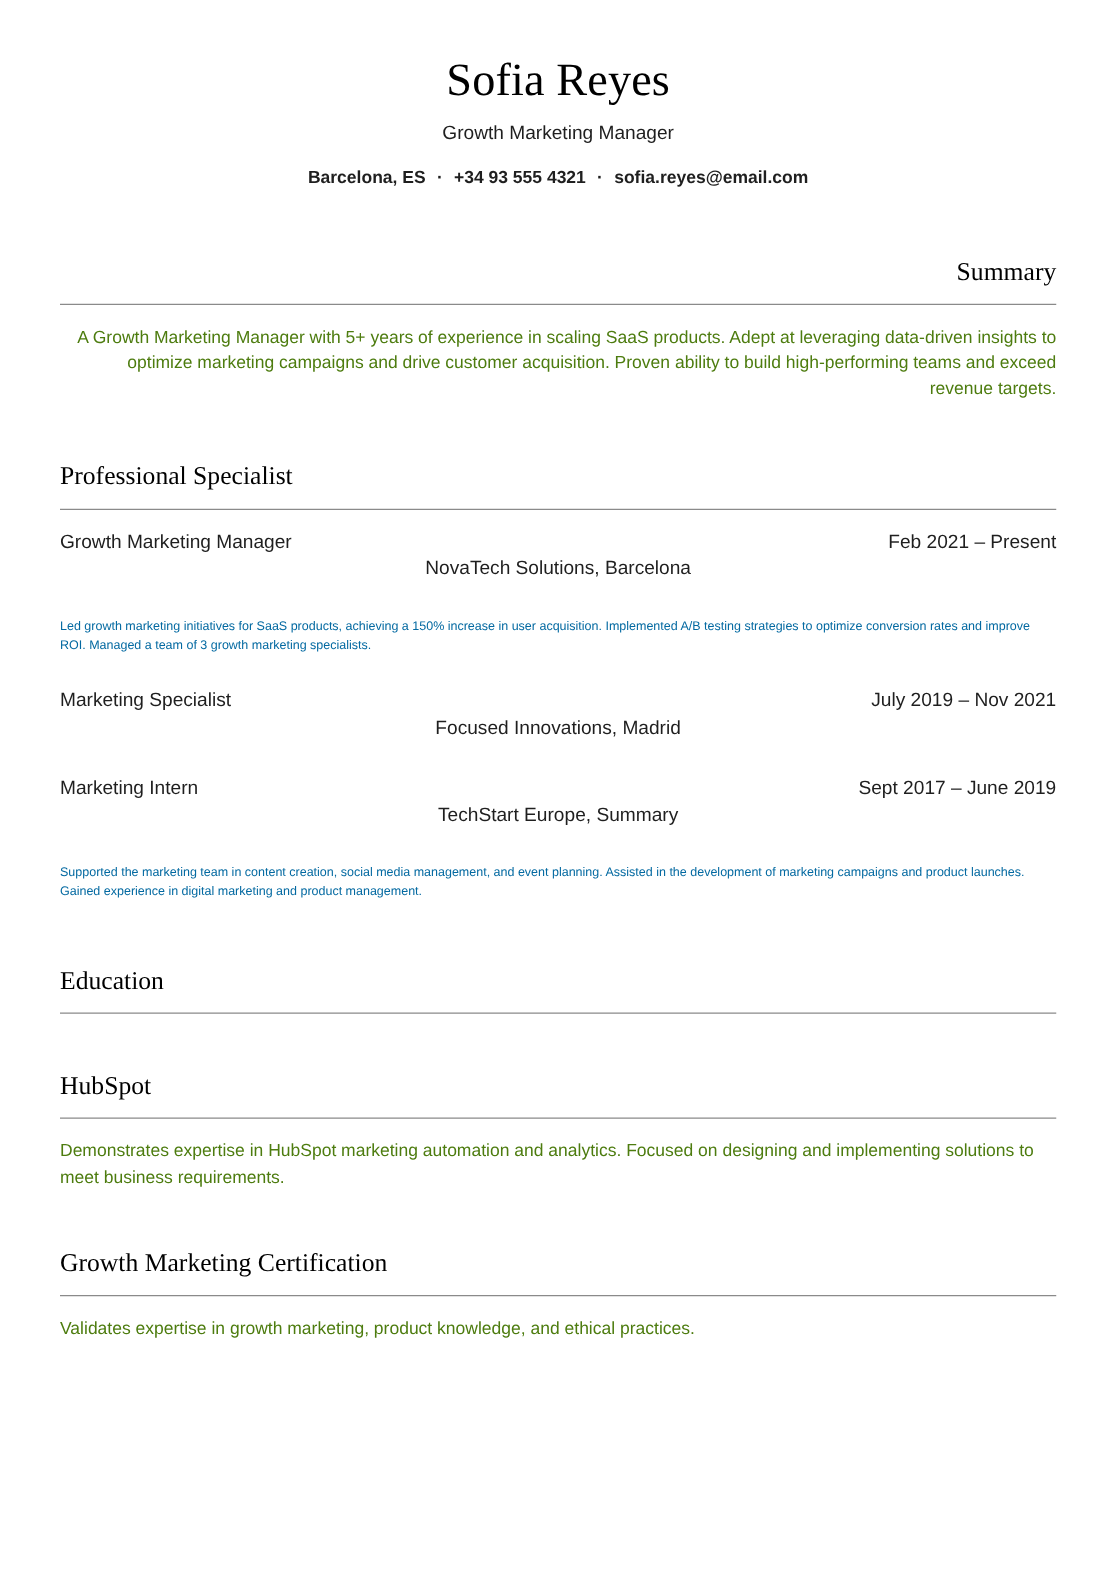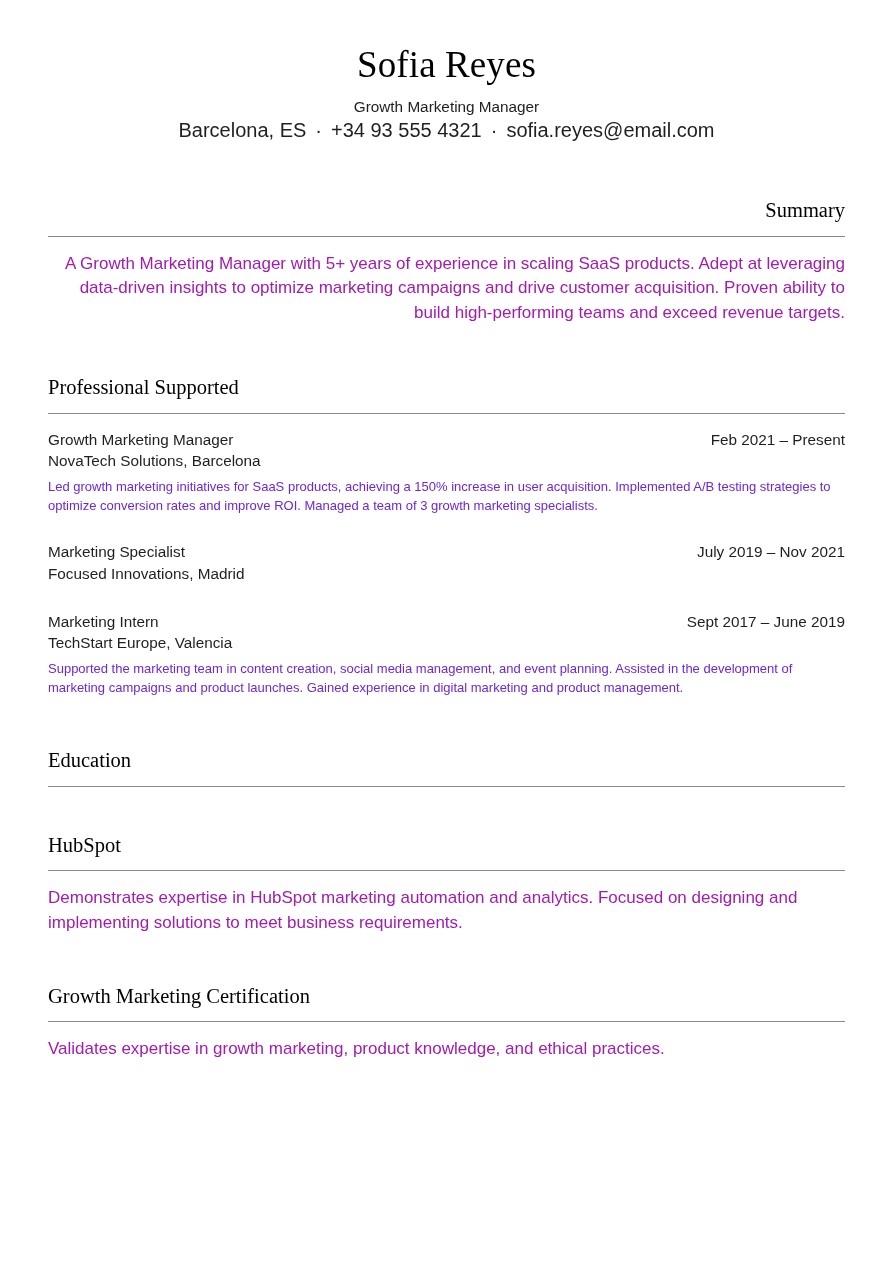--- a/index.html
+++ b/index.html
@@ -38,24 +38,25 @@
     margin: 0;
   }
   .job-title {
     font-size: 15.3px;
     font-weight: 400;
     line-height: 1.3;
     color: #1f1f1f;
     margin-top: 12px;
   }
   .contact {
-    font-size: 20px;
-    font-weight: 400;
+    font-size: 14px;
+    font-weight: 700;
     line-height: 1.3;
     color: #1f1f1f;
+    margin-top: 15px;
     white-space: nowrap;
   }
   .contact .sep {
     display: inline-block;
     padding: 0 9px;
     color: #1f1f1f;
   }
 
   
   .section {
@@ -80,23 +81,23 @@
     background: #8a8a8a;
     margin-top: 13px;
     width: 100%;
   }
 
   .section-body {
     margin-top: 15px;
   }
 
   .para {
-    font-size: 17px;
+    font-size: 14px;
     line-height: 1.47;
-    color: #a21caf;
+    color: #4d7c0f;
     margin: 0;
   }
 
   
   .entry { margin-top: 0; }
   .entry + .entry { margin-top: 26px; }
 
   .entry-row {
     display: flex;
     align-items: baseline;
@@ -112,26 +113,27 @@
     font-size: 15.3px;
     line-height: 1.42;
     color: #1f1f1f;
     white-space: nowrap;
     text-align: center;
   }
   .entry-org {
     font-size: 15.3px;
     line-height: 1.42;
     color: #1f1f1f;
+    text-align: center;
   }
   .entry-desc {
-    font-size: 13px;
+    font-size: 10px;
     line-height: 1.47;
-    color: #6d28d9;
-    margin-top: 5px;
+    color: #0369a1;
+    margin-top: 29px;
   }
   .entry-extra {
     font-size: 15.3px;
     line-height: 1.47;
     color: #1f1f1f;
     margin-top: 17px;
   }
 </style>
 </head>
 <body>
@@ -148,21 +150,21 @@
 
   <div class="section section-summary">
     <h2 class="section-heading">Summary</h2>
     <div class="rule"></div>
     <div class="section-body">
       <p class="para">A Growth Marketing Manager with 5+ years of experience in scaling SaaS products. Adept at leveraging data-driven insights to optimize marketing campaigns and drive customer acquisition. Proven ability to build high-performing teams and exceed revenue targets.</p>
     </div>
   </div>
 
   <div class="section section-experience">
-    <h2 class="section-heading">Professional Supported</h2>
+    <h2 class="section-heading">Professional Specialist</h2>
     <div class="rule"></div>
     <div class="section-body">
 
       <div class="entry">
         <div class="entry-row">
           <span class="entry-title">Growth Marketing Manager</span>
           <span class="entry-date">Feb 2021 – Present</span>
         </div>
         <div class="entry-org">NovaTech Solutions, Barcelona</div>
         <p class="entry-desc">Led growth marketing initiatives for SaaS products, achieving a 150% increase in user acquisition. Implemented A/B testing strategies to optimize conversion rates and improve ROI. Managed a team of 3 growth marketing specialists.</p>
@@ -174,21 +176,21 @@
           <span class="entry-date">July 2019 – Nov 2021</span>
         </div>
         <div class="entry-org">Focused Innovations, Madrid</div>
       </div>
 
       <div class="entry">
         <div class="entry-row">
           <span class="entry-title">Marketing Intern</span>
           <span class="entry-date">Sept 2017 – June 2019</span>
         </div>
-        <div class="entry-org">TechStart Europe, Valencia</div>
+        <div class="entry-org">TechStart Europe, Summary</div>
         <p class="entry-desc">Supported the marketing team in content creation, social media management, and event planning. Assisted in the development of marketing campaigns and product launches. Gained experience in digital marketing and product management.</p>
       </div>
 
     </div>
   </div>
 
   <div class="section section-education">
     <h2 class="section-heading">Education</h2>
     <div class="rule"></div>
   </div>

